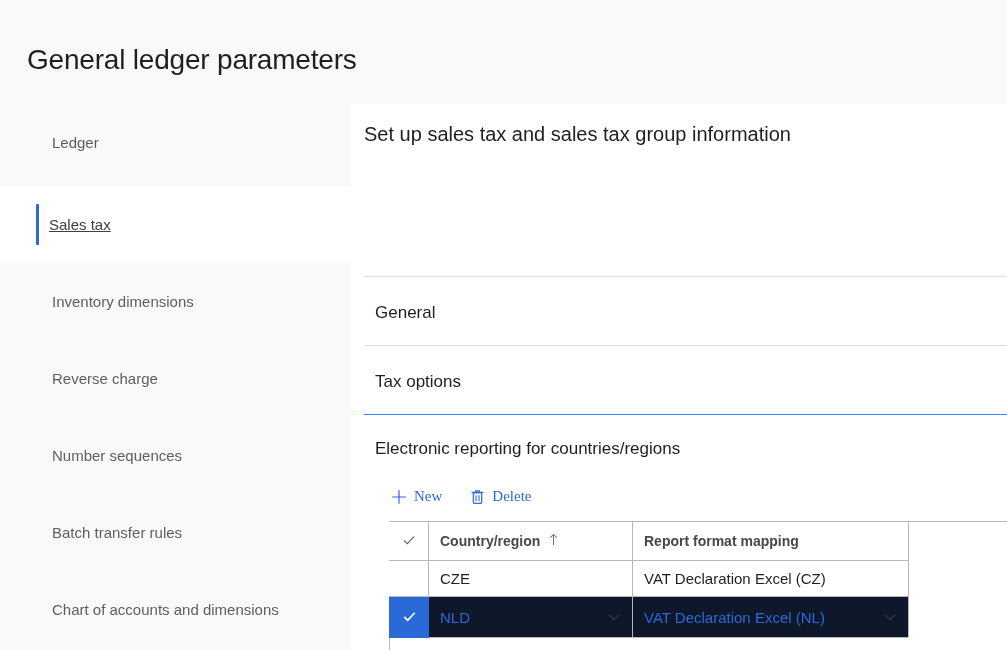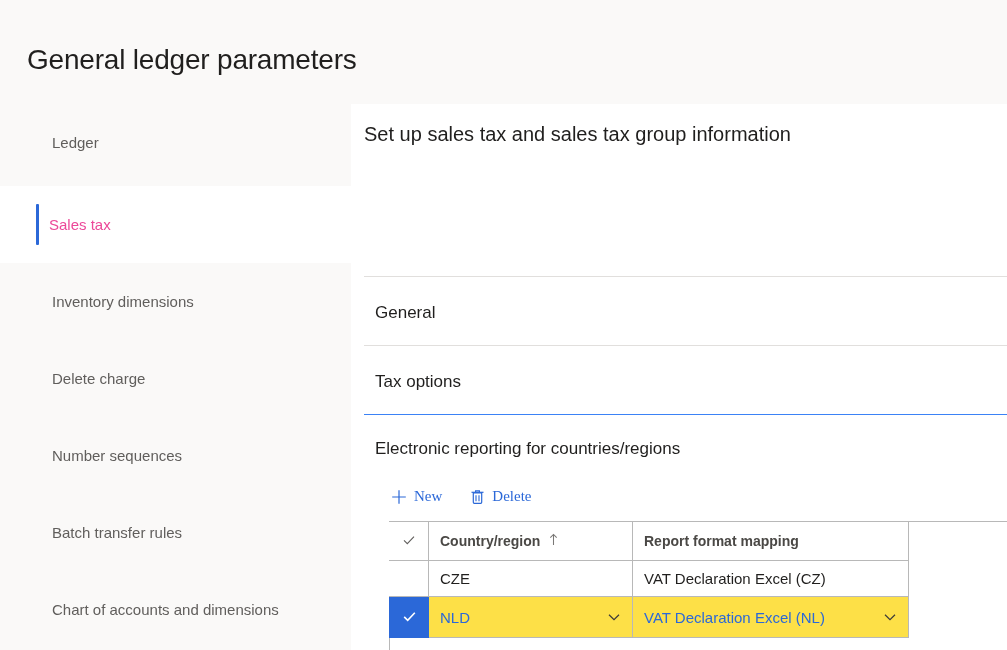--- a/index.html
+++ b/index.html
@@ -59,22 +59,23 @@
   .nav-item .nav-label {
     margin-left: 52px;
     font-size: 15px;
     color: #605e5c;
     white-space: nowrap;
   }
   .nav-item.selected {
     background: #ffffff;
   }
   .nav-item.selected .nav-label {
-    color: #ec4899;
+    color: #404040;
     margin-left: 49px;
+    text-decoration: underline;
   }
   .nav-accent {
     position: absolute;
     left: 36px;
     top: 18px;
     width: 3px;
     height: 41px;
     background: #2b68d8;
     border-radius: 1px;
     display: none;
@@ -239,21 +240,21 @@
   #row-cze .cell { height: 36px; }
   #row-cze .cell-text {
     margin-left: 11px;
     color: #201f1e;
     white-space: nowrap;
   }
 
   #row-nld { top: 76px; height: 41px; }
   #row-nld .cell {
     height: 41px;
-    background: #fde047;
+    background: #0f172a;
     border-right-color: #b8b8b8;
     border-bottom: 1px solid #b8b8b8;
   }
   #row-nld .cell.c-check {
     background: #2b68d8;
     border-right: none;
     border-bottom: none;
   }
   #row-nld .cell-text {
     margin-left: 11px;
@@ -306,21 +307,21 @@
       <span class="nav-label">Sales tax</span>
     </div>
 
     <div class="nav-item" style="top:159px">
 
       <span class="nav-label">Inventory dimensions</span>
     </div>
 
     <div class="nav-item" style="top:236px">
 
-      <span class="nav-label">Delete charge</span>
+      <span class="nav-label">Reverse charge</span>
     </div>
 
     <div class="nav-item" style="top:313px">
 
       <span class="nav-label">Number sequences</span>
     </div>
 
     <div class="nav-item" style="top:390px">
 
       <span class="nav-label">Batch transfer rules</span>

